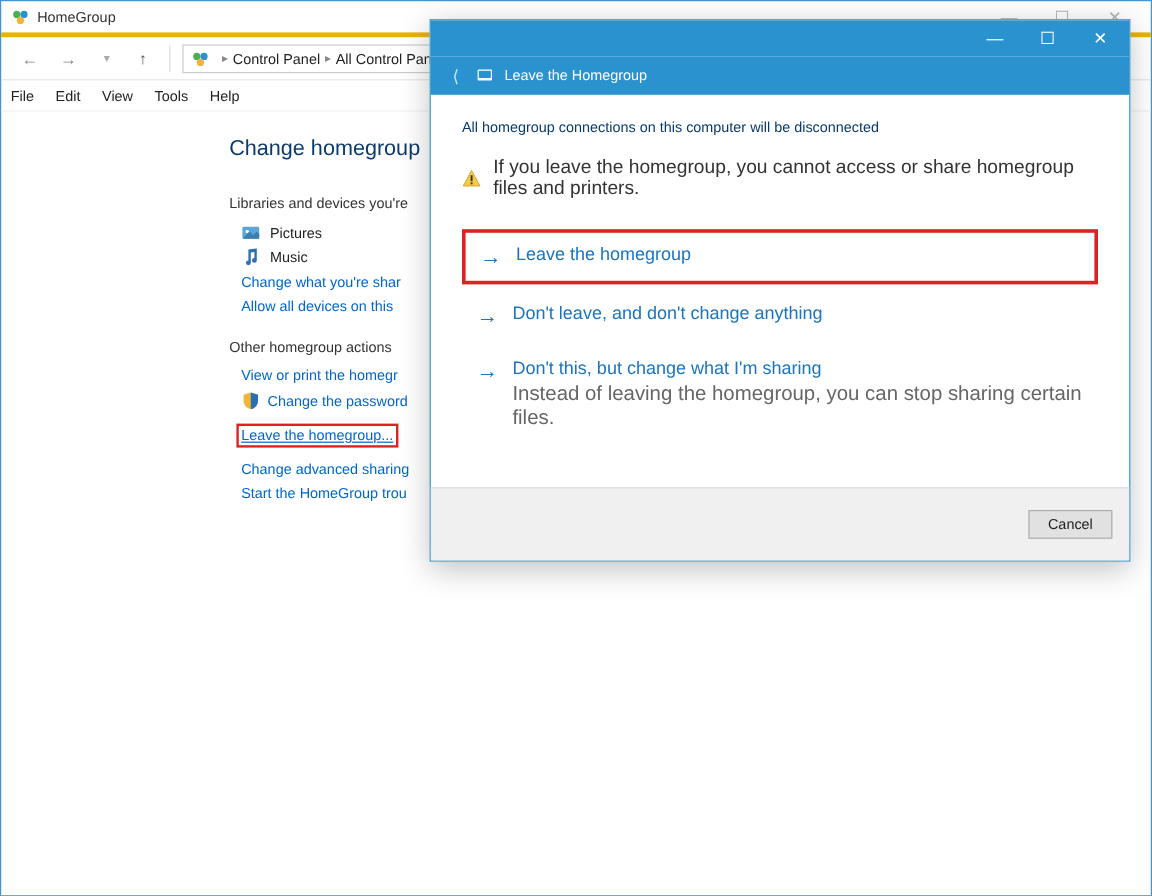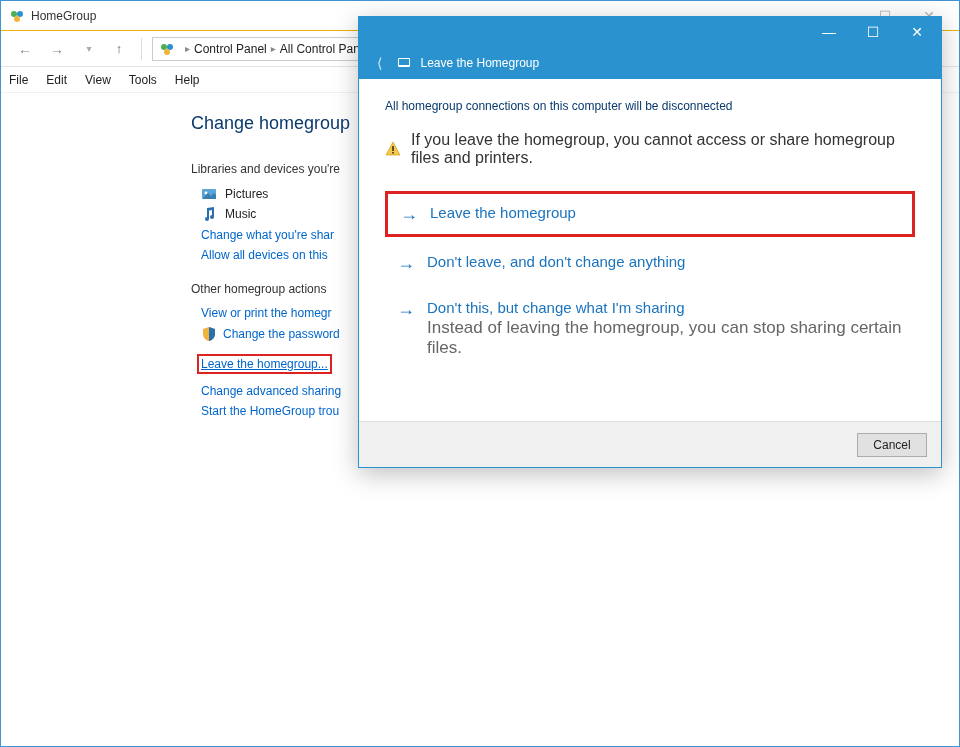--- a/index.html
+++ b/index.html
@@ -1,20 +1,20 @@
 <!DOCTYPE html>
 <html><head>
 <meta charset="utf-8">
 <style>
   * { box-sizing: border-box; margin: 0; padding: 0; font-family: "Segoe UI", Tahoma, sans-serif; }
   body { width: 960px; height: 747px; background: #fff; position: relative; overflow: hidden; }
 
   
   .main-window { position: absolute; inset: 0; border: 1px solid #4194d4; background: #fff; }
-  .titlebar { height: 30px; display: flex; align-items: center; padding: 0 8px; border-bottom: 1px solid #eab308; }
+  .titlebar { height: 30px; display: flex; align-items: center; padding: 0 8px; border-bottom: 4px solid #eab308; }
   .hg-icon { width: 16px; height: 16px; margin-right: 6px; }
   .title { font-size: 12px; color: #333; }
   .win-controls { margin-left: auto; display: flex; gap: 0; opacity: .4; }
   .win-btn { width: 44px; height: 28px; display: flex; align-items: center; justify-content: center; font-size: 14px; color: #444; }
 
   .navbar { height: 36px; display: flex; align-items: center; padding: 0 10px; gap: 4px; border-bottom: 1px solid #e5e5e5; }
   .nav-arrow { width: 28px; height: 28px; display: flex; align-items: center; justify-content: center; color: #888; font-size: 14px; }
   .nav-up { width: 24px; height: 24px; display: flex; align-items: center; justify-content: center; color: #555; font-size: 13px; }
   .nav-sep { width: 1px; height: 22px; background: #ddd; margin: 0 6px; }
   .breadcrumb { display: flex; align-items: center; border: 1px solid #ccc; height: 24px; padding: 0 6px; font-size: 12px; color: #222; flex: 0 0 auto; width: 240px; overflow: hidden; }
@@ -41,21 +41,21 @@
   .dlg-subbar { height: 32px; display: flex; align-items: center; padding: 0 18px; gap: 8px; font-size: 12px; color: #333; background: #2a92ce; color:#fff; }
   .dlg-back { color: #cfe8f7; margin-right: 6px; font-size: 14px; }
   .dlg-body { padding: 20px 26px 0 26px; position: absolute; top: 62px; left:0; right:0; bottom: 46px; }
   .dlg-heading { font-size: 12px; font-weight: 400; color: #083a6d; margin-bottom: 18px; }
   .warn-row { display: flex; align-items: center; gap: 10px; font-size: 16px; color: #333; margin-bottom: 24px; }
   .option { display: flex; gap: 12px; padding: 10px 12px; margin: 6px 0; cursor: pointer; align-items: flex-start; }
   .option.highlighted { border: 3px solid #d22; }
   .opt-arrow { color: #1b74bd; font-size: 18px; line-height: 20px; flex: 0 0 18px; }
   .opt-text { color: #1b74bd; font-size: 15px; }
   .opt-sub { color: #666; font-size: 17px; margin-top: 2px; }
-  .dlg-footer { position: absolute; bottom: 0; left: 0; right: 0; height: 46px; background: #f0f0f0; border-top: 1px solid #ddd; display: flex; align-items: center; justify-content: flex-end; padding: 0 14px; }
+  .dlg-footer { position: absolute; bottom: 0; left: 0; right: 0; height: 61px; background: #f0f0f0; border-top: 1px solid #ddd; display: flex; align-items: center; justify-content: flex-end; padding: 0 14px; }
   .btn { min-width: 70px; height: 24px; border: 1px solid #adadad; background: #e1e1e1; font-size: 12px; color: #222; display: flex; align-items: center; justify-content: center; padding: 0 12px; cursor: pointer; }
 
   .ico16 { width: 16px; height: 16px; flex: 0 0 16px; }
 </style>
 </head>
 <body>
 
 <div class="main-window">
 
   <div class="titlebar">

